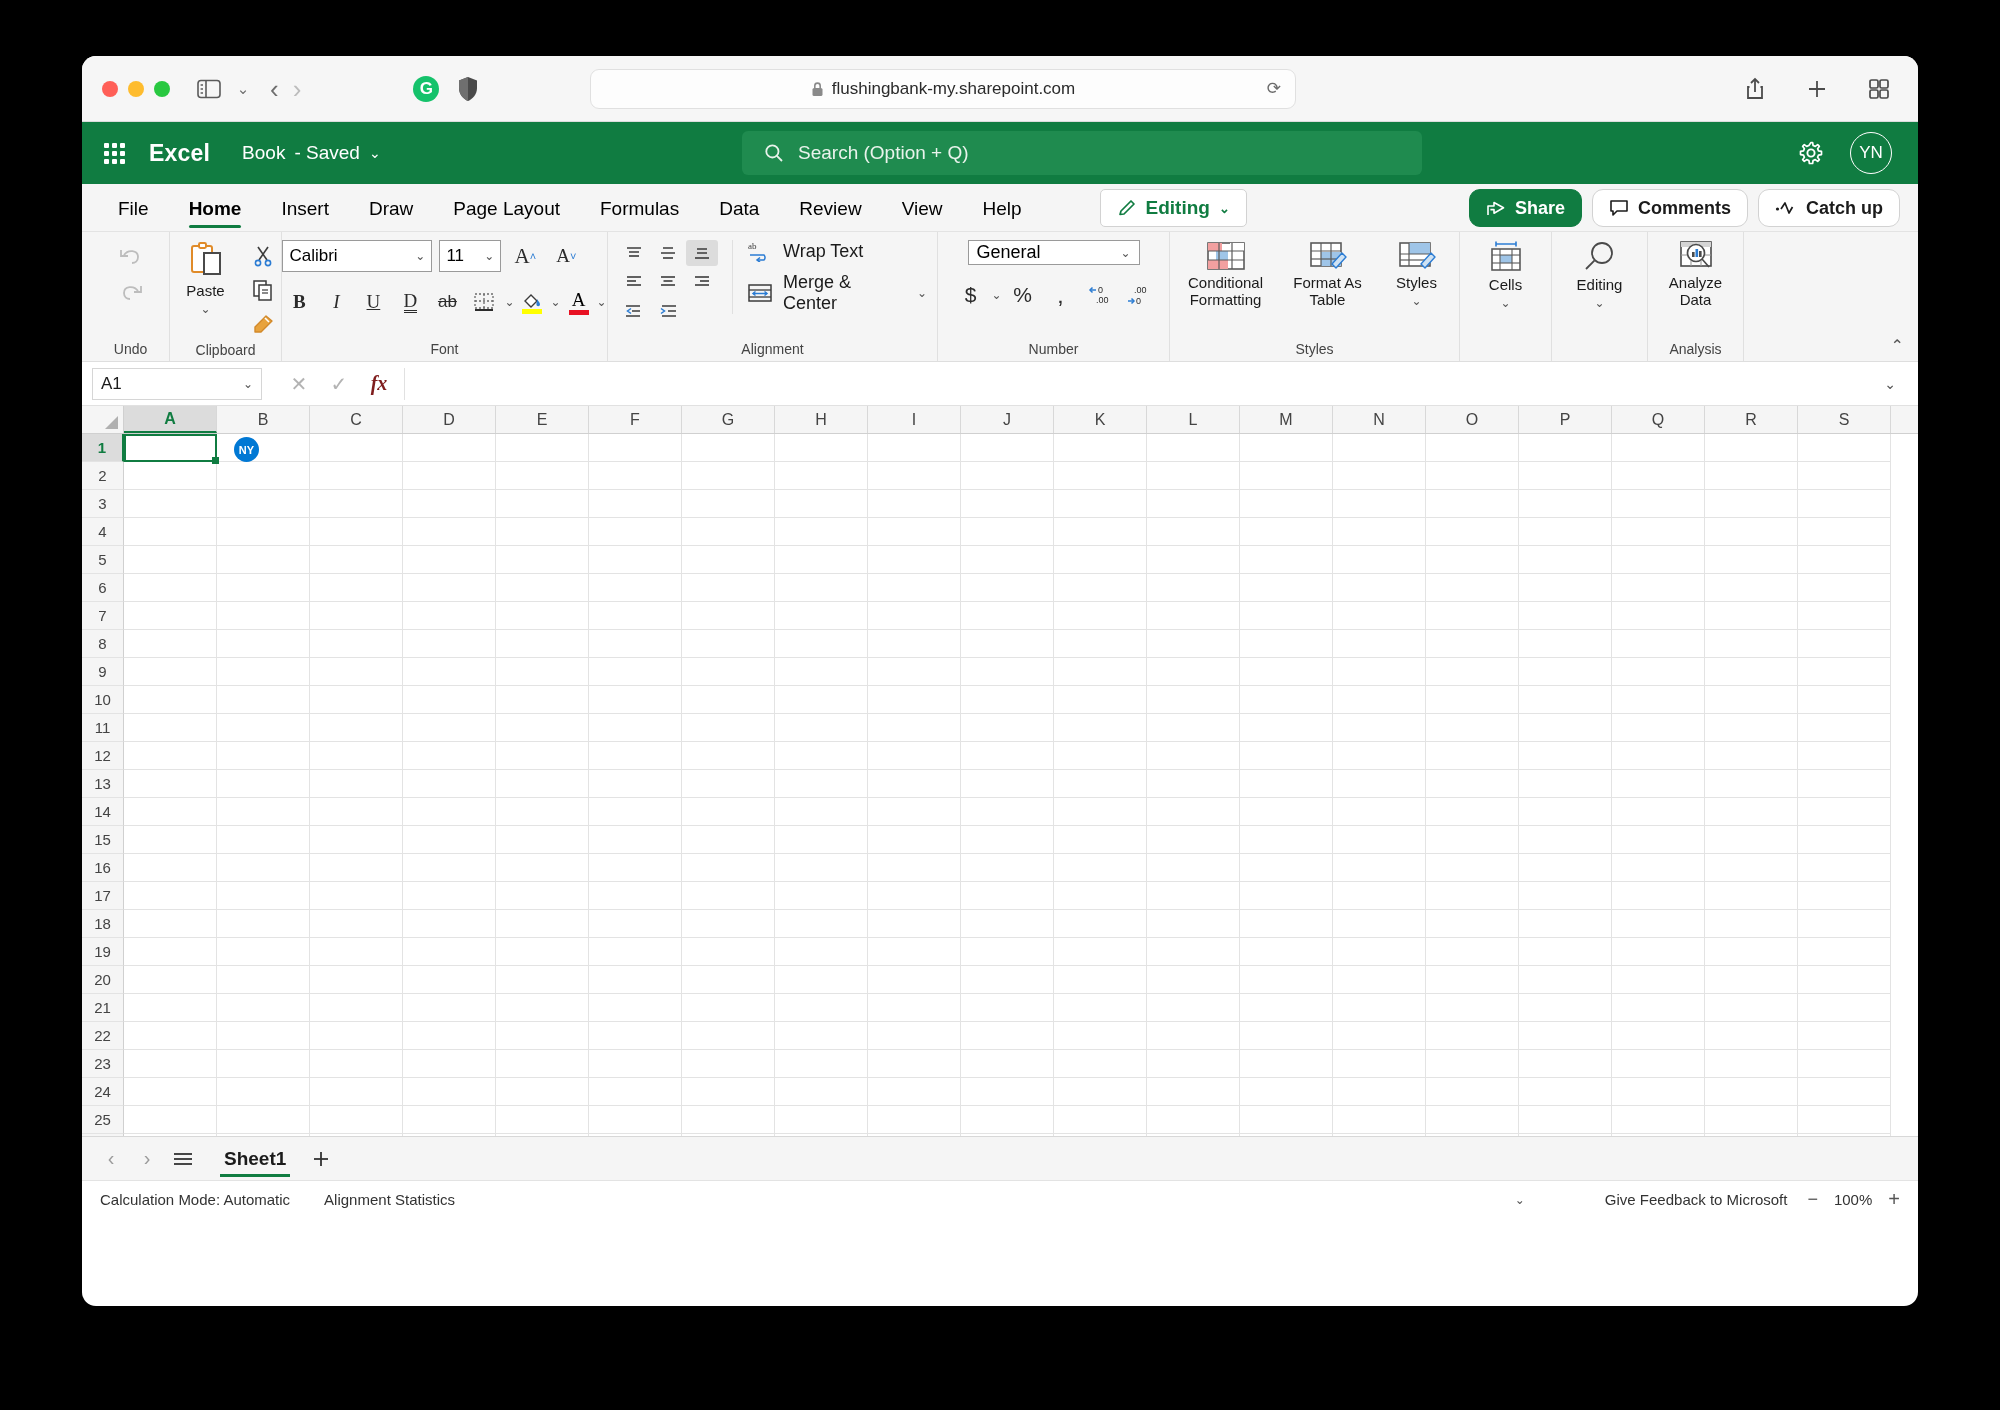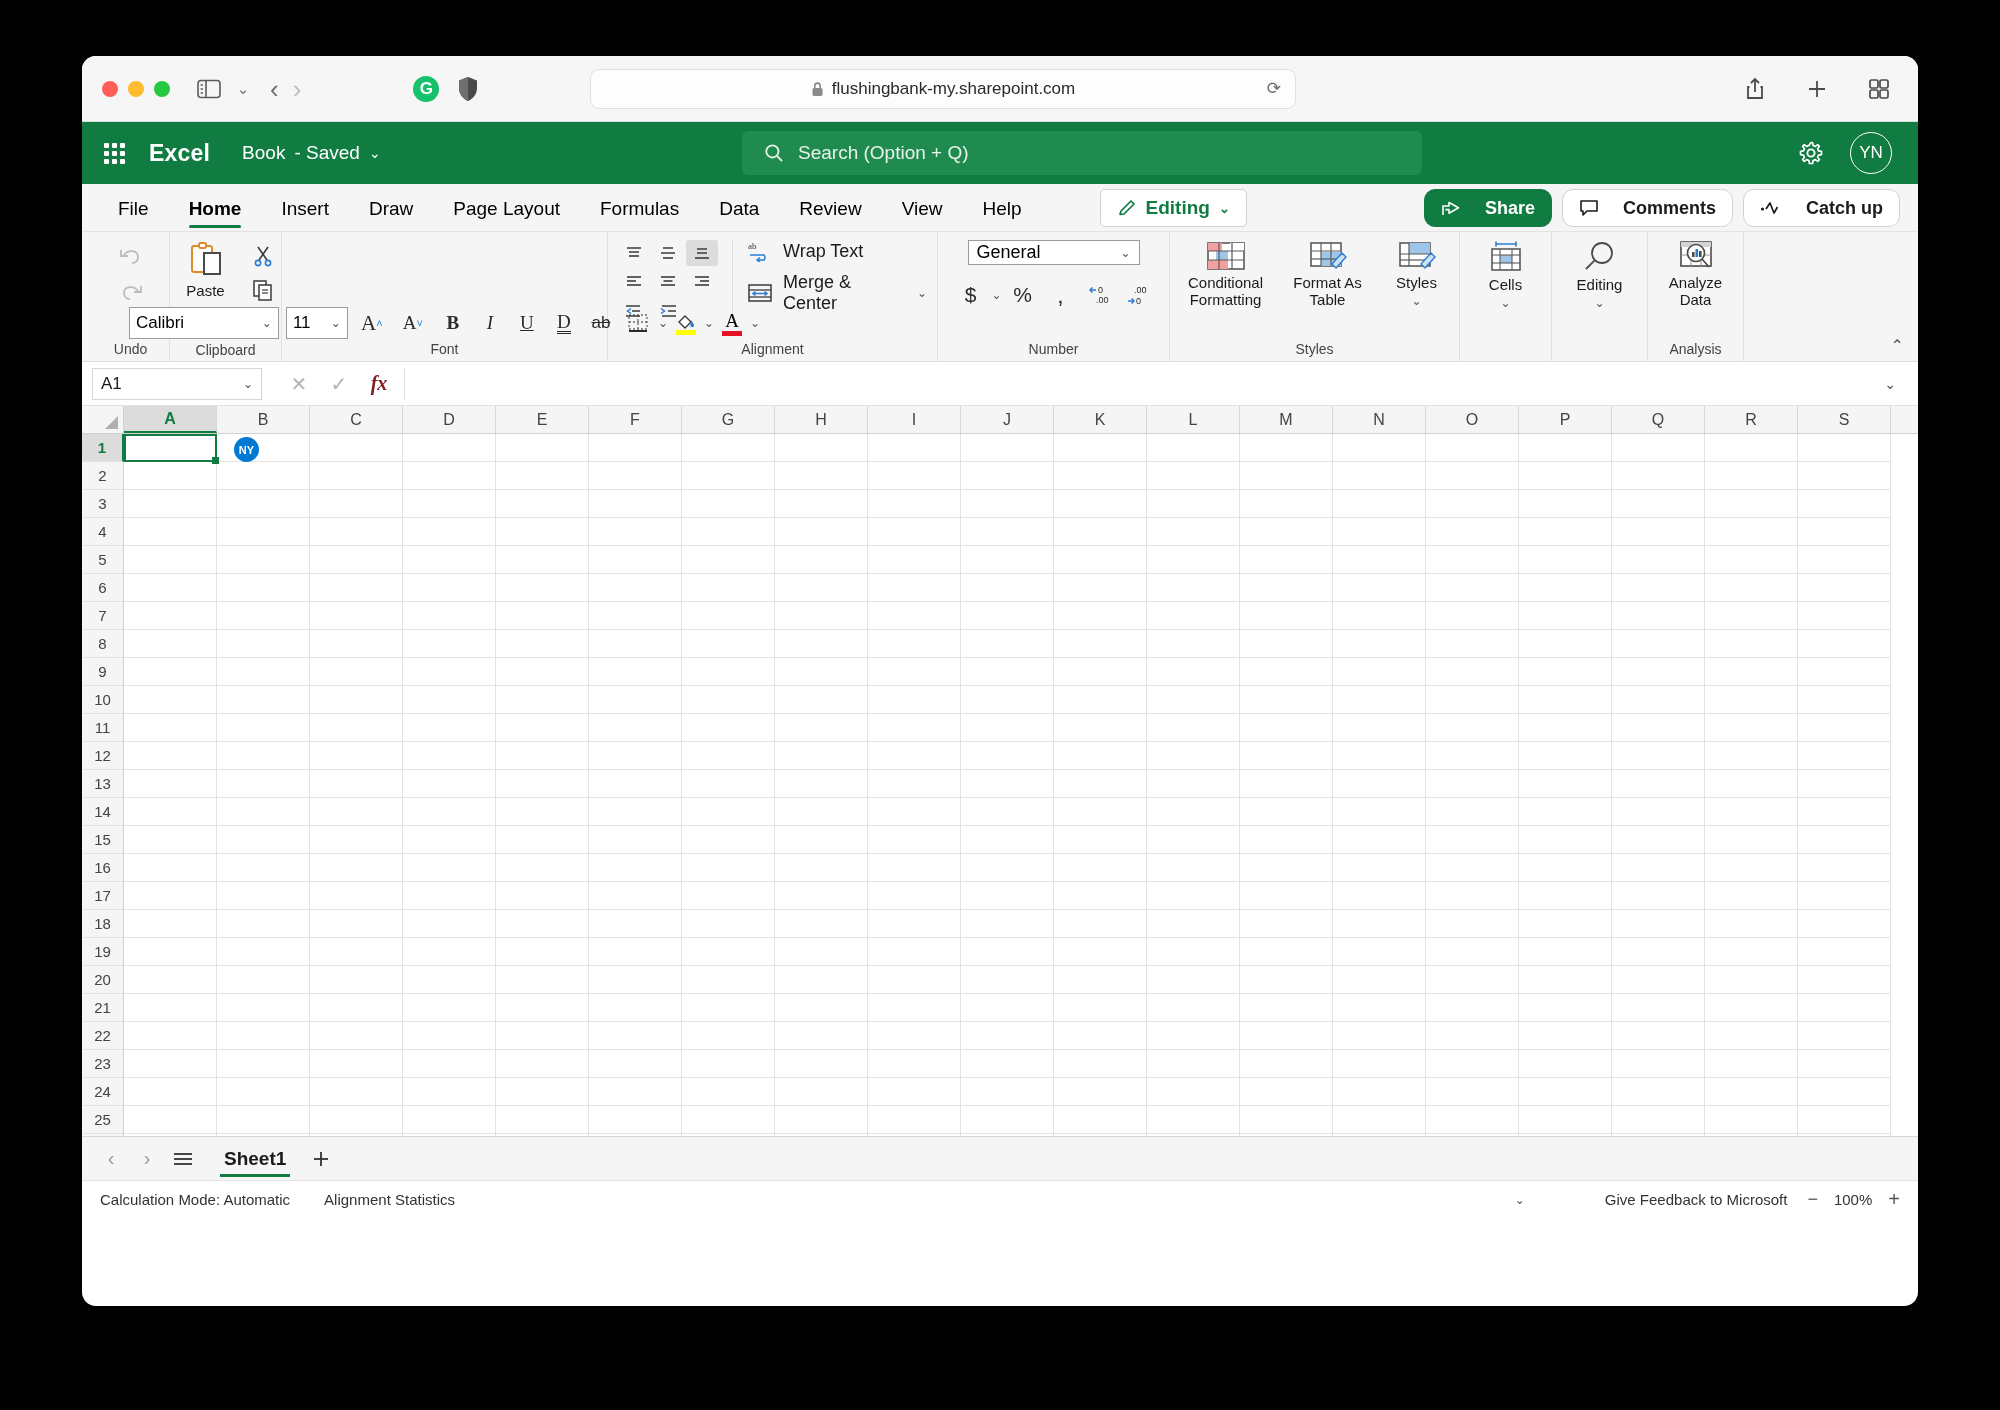--- a/index.html
+++ b/index.html
@@ -107,21 +107,21 @@
   .editing-btn {
     margin-left: 56px; margin-bottom: 4px;
     height: 38px; padding: 0 16px;
     border: 1px solid #d2d2d2; border-radius: 5px; background: #fff;
     display: flex; align-items: center; gap: 9px;
     color: #107c41; font-size: 19px; font-weight: bold;
   }
   .tabs-right { position: absolute; right: 18px; bottom: 4px; display: flex; gap: 10px; }
   .btn-pill {
     height: 38px; padding: 0 16px; border-radius: 11px;
-    display: flex; align-items: center; gap: 24px;
+    display: flex; align-items: center; gap: 9px;
     font-size: 18px; font-weight: bold;
     border: 1px solid #d2d2d2; background: #fff; color: #1b1b1b;
   }
   .btn-pill.primary { background: #107c41; color: #fff; border-color: #107c41; }
 
   
   .ribbon {
     height: 130px; background: #f5f5f5;
     display: flex; align-items: stretch;
     border-bottom: 1px solid #dedede;
@@ -495,21 +495,21 @@
                 <path d="M14 3 L20 8 L9 19 L3 19 L3 14 Z" fill="#e8a33d" stroke="#d2892a" stroke-width="1.4" stroke-linejoin="round"></path>
                 <path d="M13 5 L17 9" stroke="#fff" stroke-width="1.6"></path>
               </svg>
           </div>
         </div>
       </div>
       <div class="rgroup-label">Clipboard</div>
     </div>
 
     <div class="rgroup" style="width:326px;">
-      <div class="rgroup-body" style="flex-direction:row;align-items:flex-end;">
+      <div class="rgroup-body" style="flex-direction:column;align-items:flex-start;">
         <div class="font-row1">
           <div class="fname">
             <span>Calibri</span>
             <span class="chev">⌄</span>
           </div>
           <div class="fsize">
             <span>11</span>
             <span class="chev">⌄</span>
           </div>
           <div class="sm-btn">

